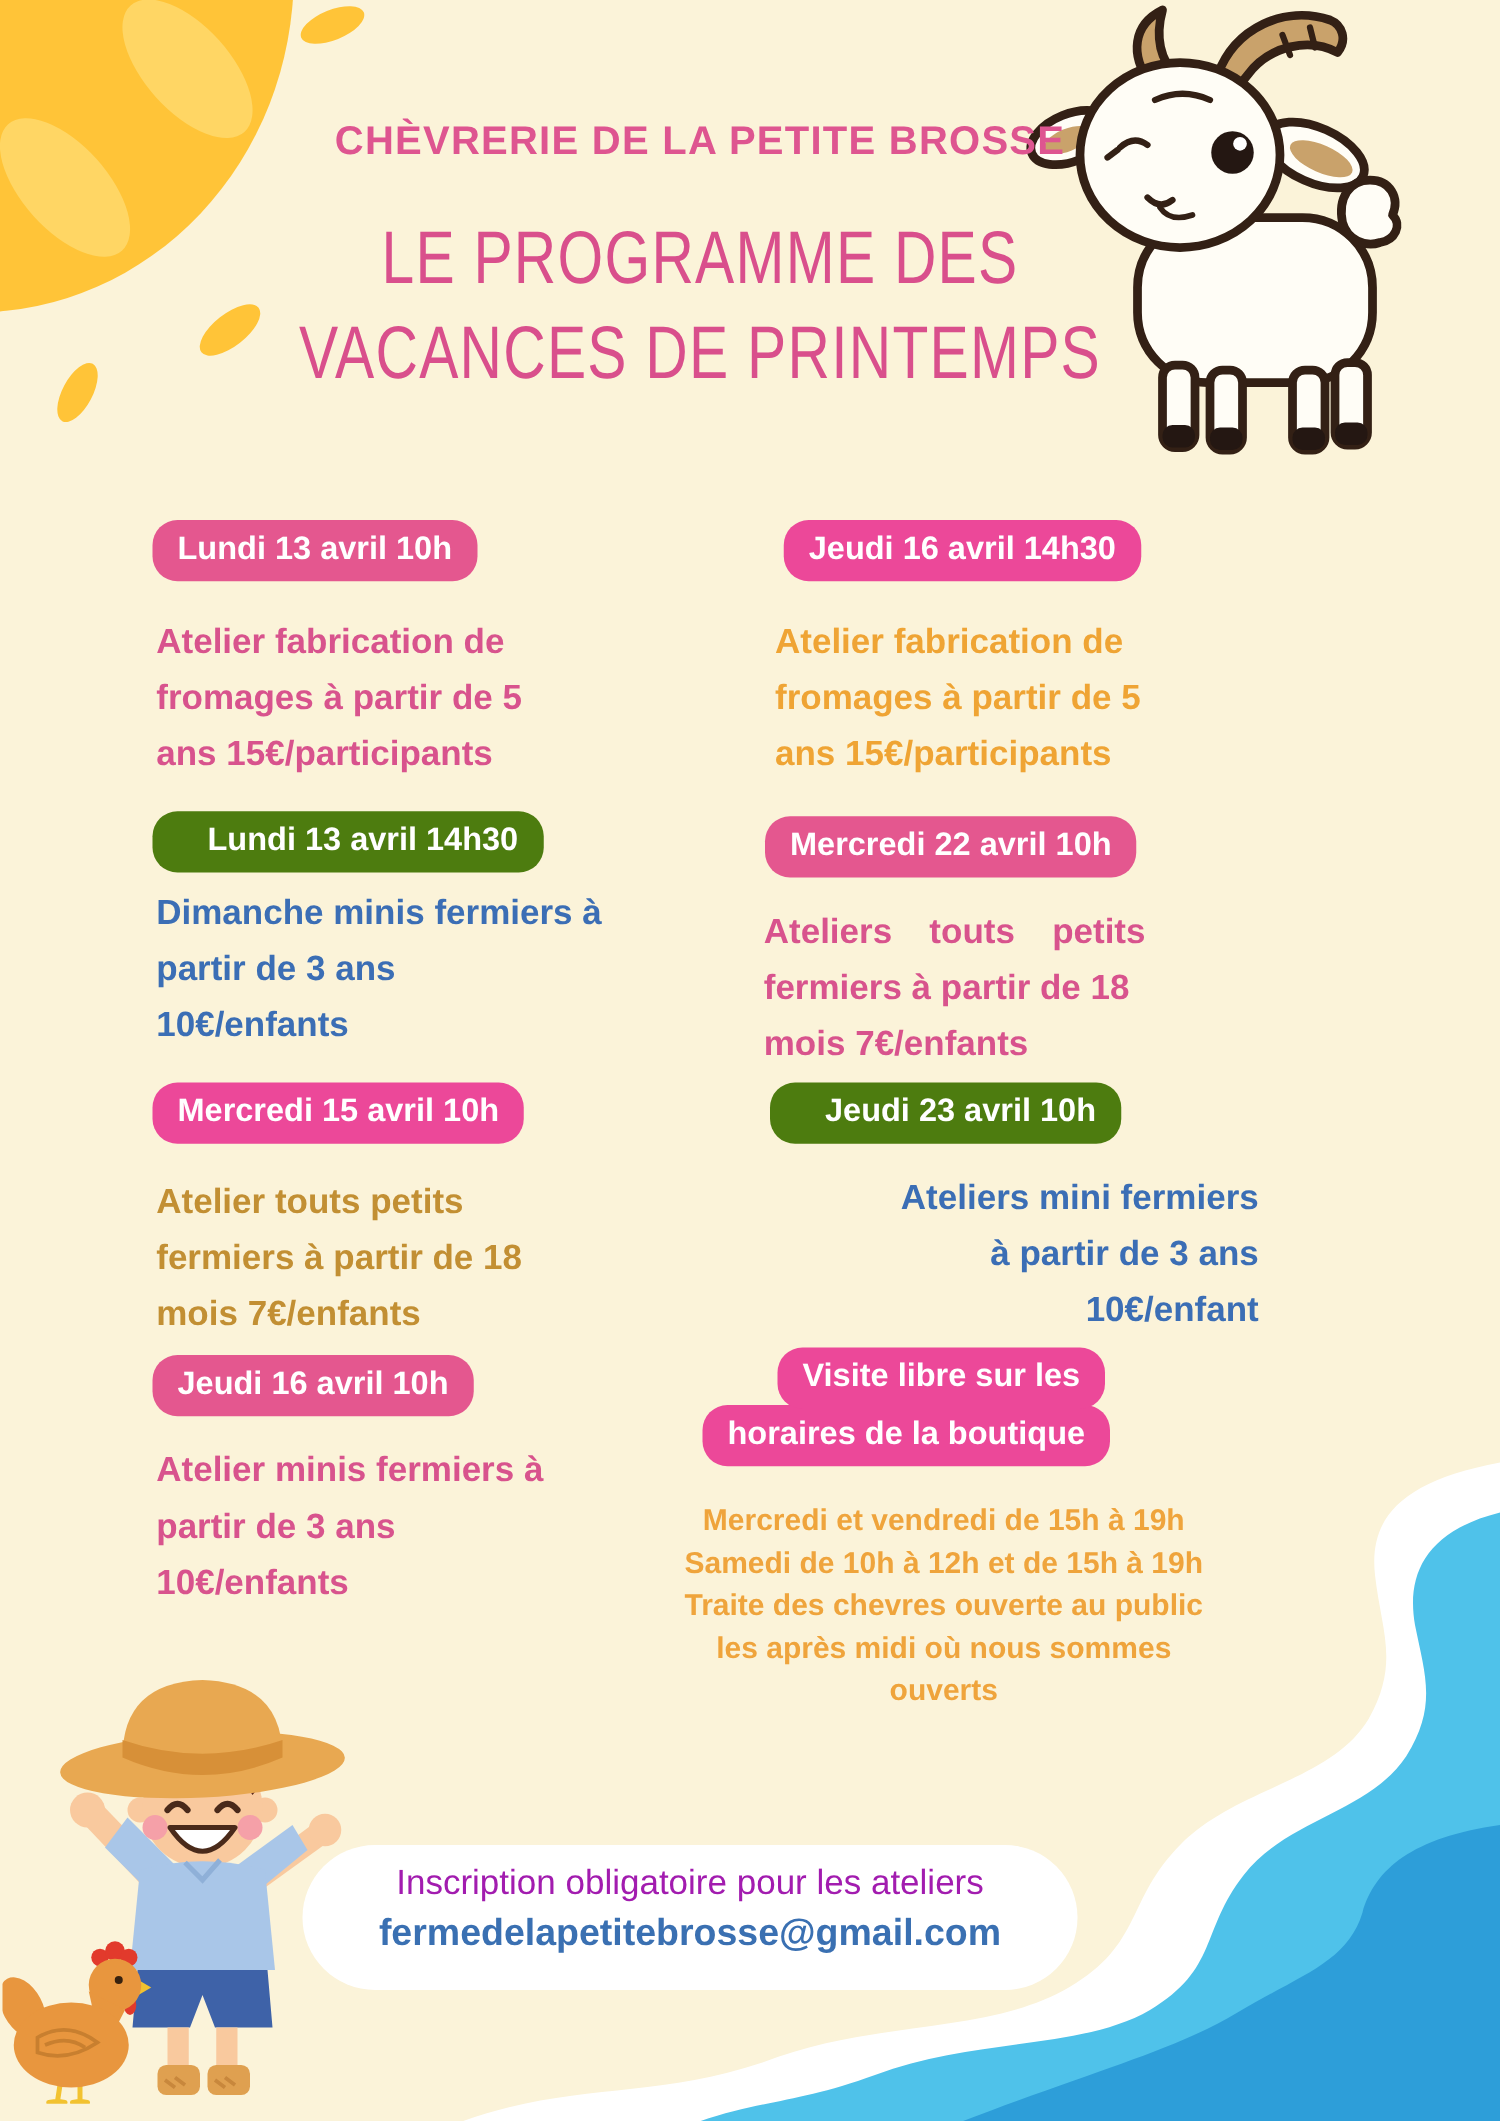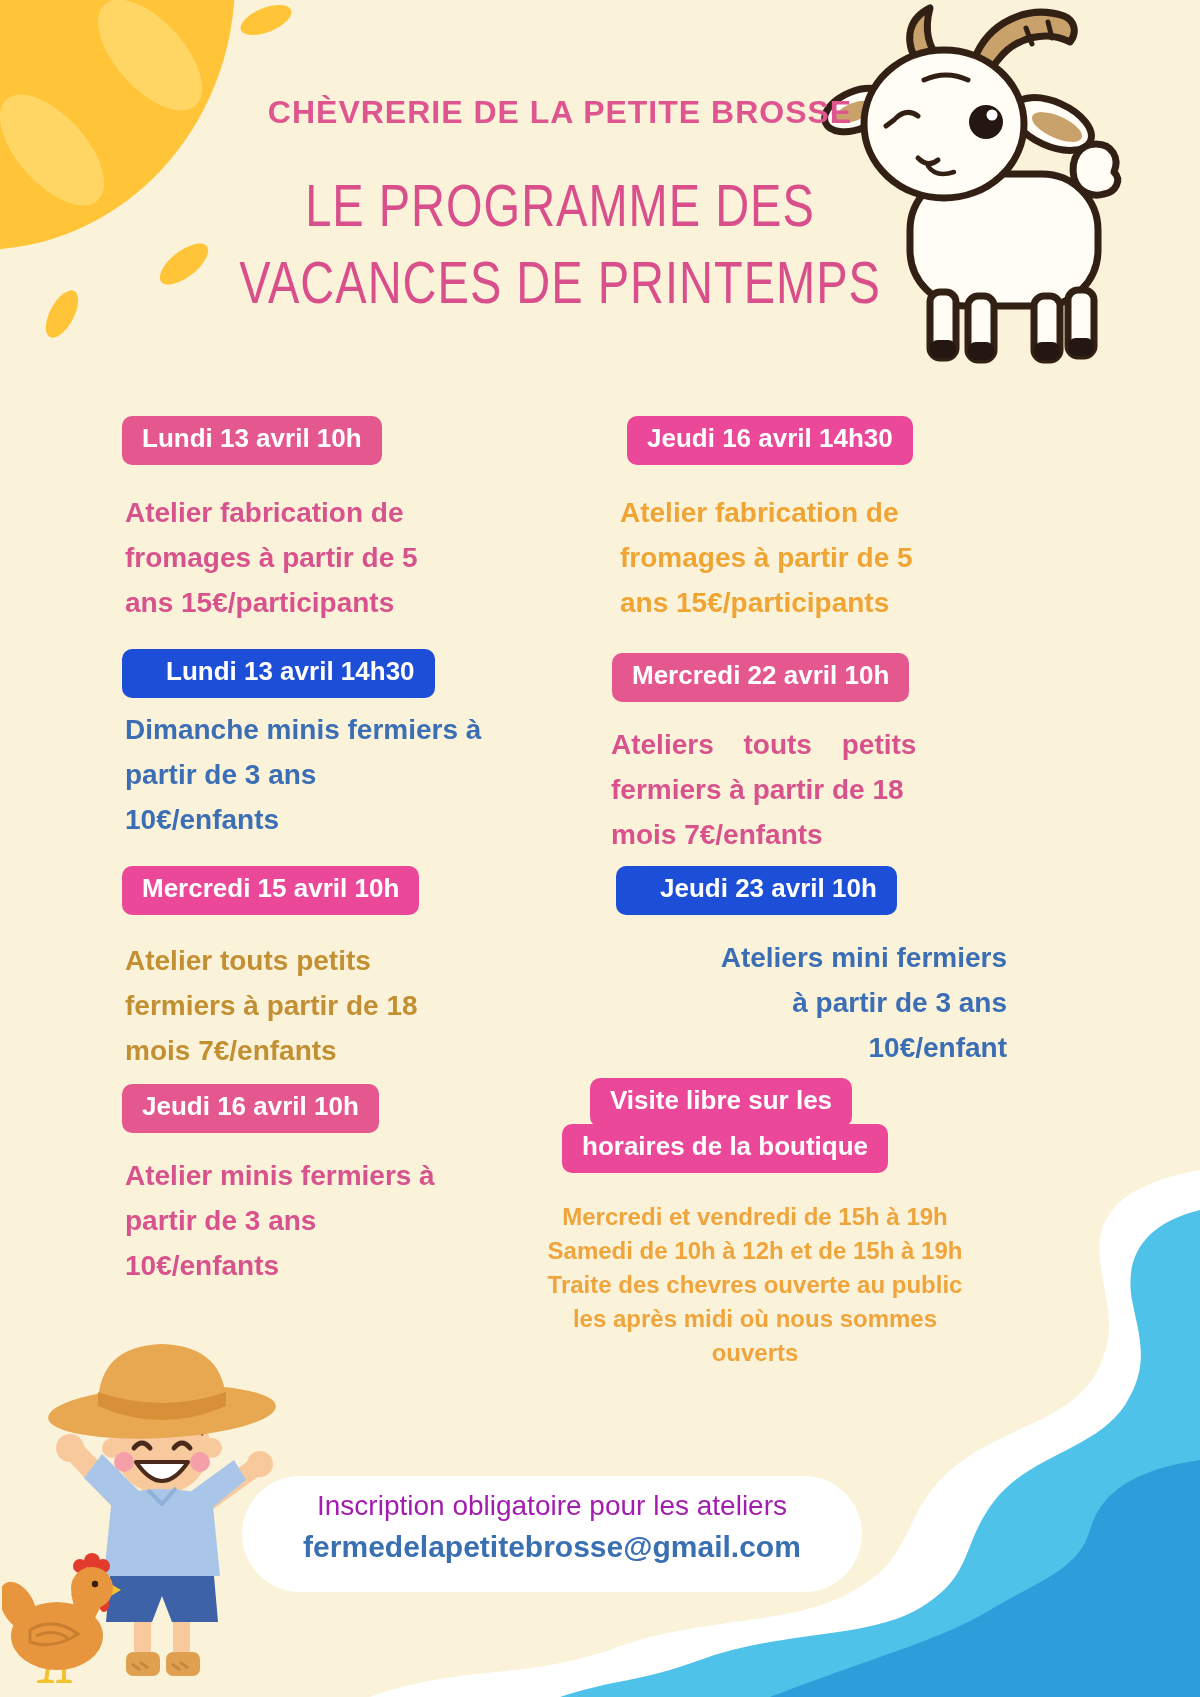--- a/index.html
+++ b/index.html
@@ -4,24 +4,24 @@
 <style>
   html,body{margin:0;padding:0;}
   body{width:1200px;height:1697px;font-family:"Liberation Sans",sans-serif;}
   .poster{position:relative;width:1200px;height:1697px;background:#FBF3D9;overflow:hidden;}
   .abs{position:absolute;}
   .farm-title{left:60px;top:94px;width:1000px;text-align:center;color:#DE5590;
     font-size:32px;font-weight:800;letter-spacing:1px;}
   .main-title{left:160px;top:168px;width:800px;text-align:center;color:#D94F8C;
     font-size:47px;line-height:60px;font-weight:400;letter-spacing:1px;
     transform:scaleY(1.27);transform-origin:top center;}
-  .badge{position:absolute;display:inline-block;padding:7px 20px 11px;border-radius:10px;
+  .badge{position:absolute;display:inline-block;padding:7px 20px 11px;border-radius:20px;
     font-size:26px;line-height:31px;font-weight:700;color:#fff;white-space:nowrap;}
   .bg-pink{background:#E4578F;}
-  .bg-blue{background:#1d4ed8;padding-left:44px;}
+  .bg-blue{background:#4d7c0f;padding-left:44px;}
   .bg-orange{background:#ec4899;}
   .etext{position:absolute;font-size:28px;font-weight:700;line-height:45px;white-space:nowrap;}
   .c-pink{color:#D8538D;}
   .c-blue{color:#3B6EB5;}
   .c-gold{color:#C28F33;}
   .c-orange{color:#EFA434;}
   .spread > div:first-child{word-spacing:22px;}
   .align-right{text-align:right;width:432px;}
   .hours{left:505px;top:1200px;width:500px;text-align:center;font-size:24px;font-weight:700;
     line-height:34px;color:#EFA43C;}
@@ -121,21 +121,21 @@
     <div>mois 7€/enfants</div>
   </div>
 
   <div class="badge bg-blue" style="left:616px;top:866px">Jeudi 23 avril 10h</div>
   <div class="etext c-blue align-right" style="left:575px;top:935px">
     <div>Ateliers mini fermiers</div>
     <div>à partir de 3 ans</div>
     <div>10€/enfant</div>
   </div>
 
-  <div class="badge bg-orange" style="left:590px;top:1078px;z-index:2">Visite libre sur les</div>
+  <div class="badge bg-orange" style="left:622px;top:1078px;z-index:2">Visite libre sur les</div>
   <div class="badge bg-orange" style="left:562px;top:1124px">horaires de la boutique</div>
 
   <div class="abs hours">
     <div>Mercredi et vendredi de 15h à 19h</div>
     <div>Samedi de 10h à 12h et de 15h à 19h</div>
     <div>Traite des chevres ouverte au public</div>
     <div>les après midi où nous sommes</div>
     <div>ouverts</div>
   </div>
 

